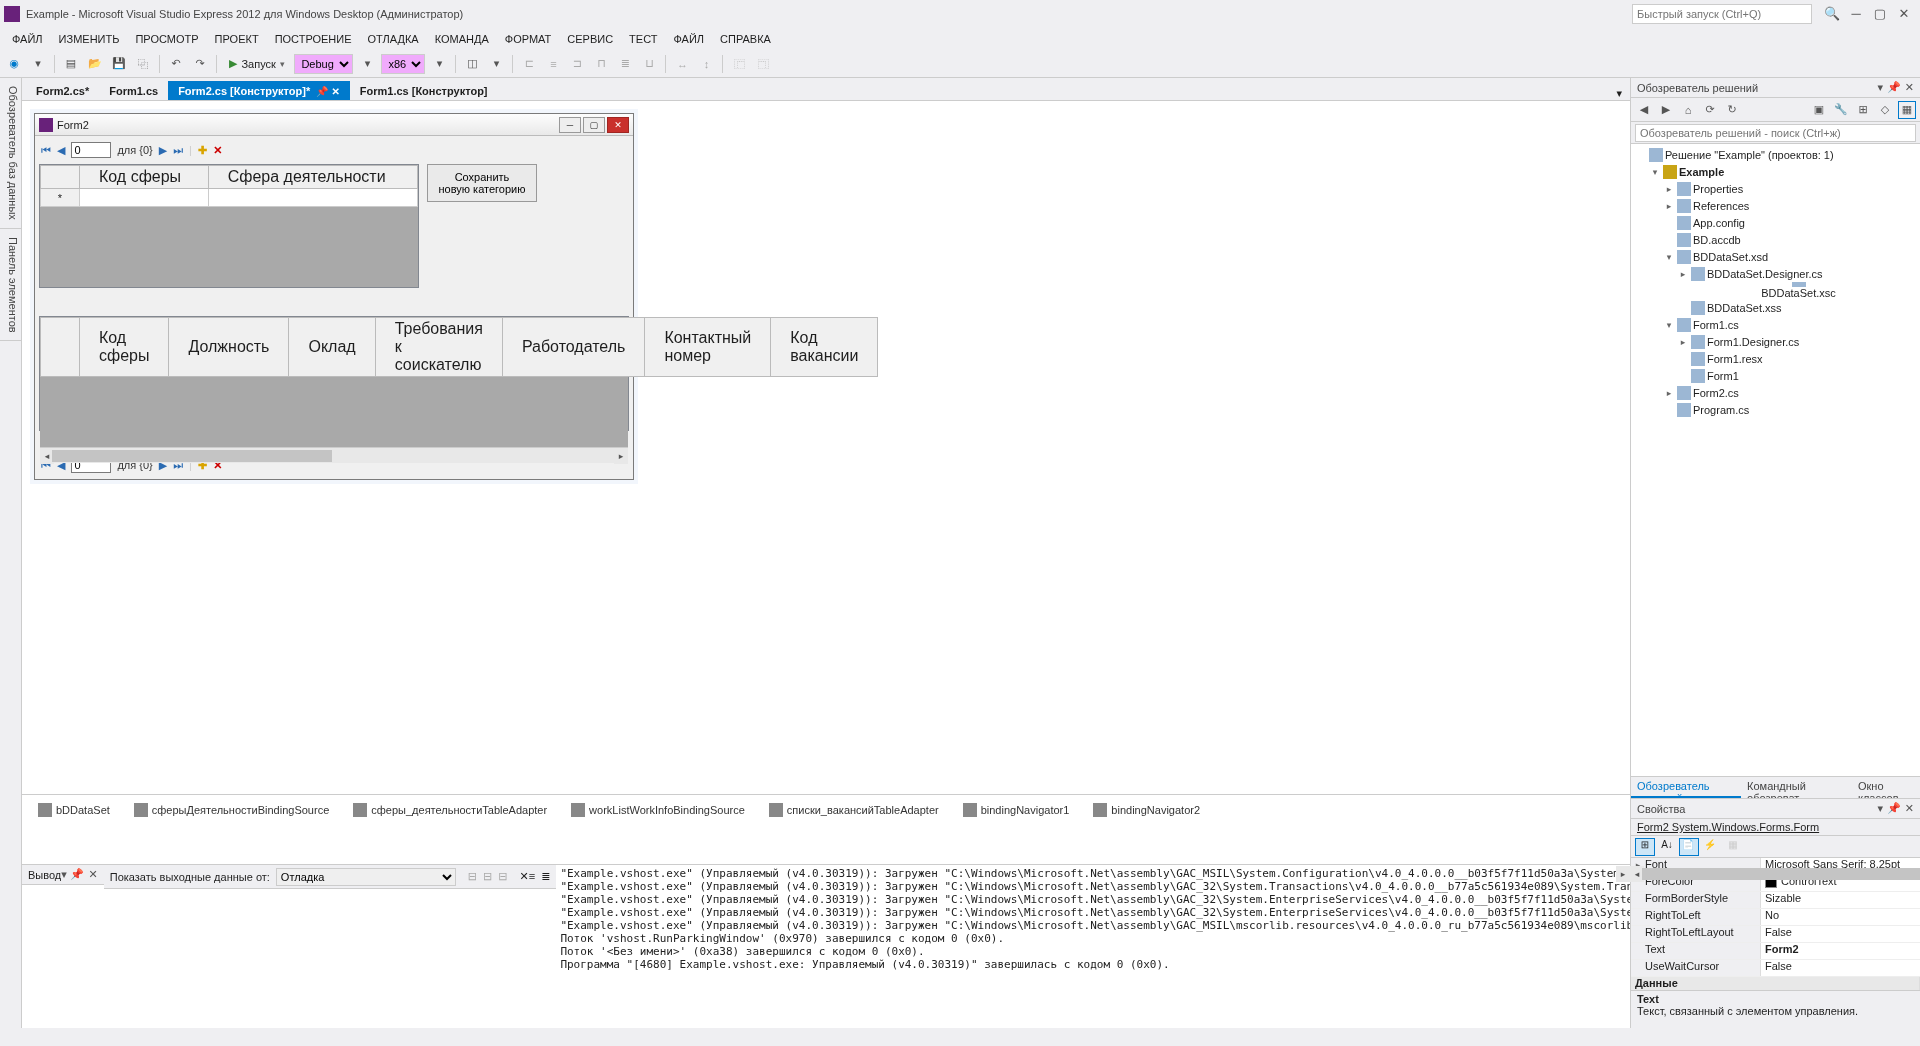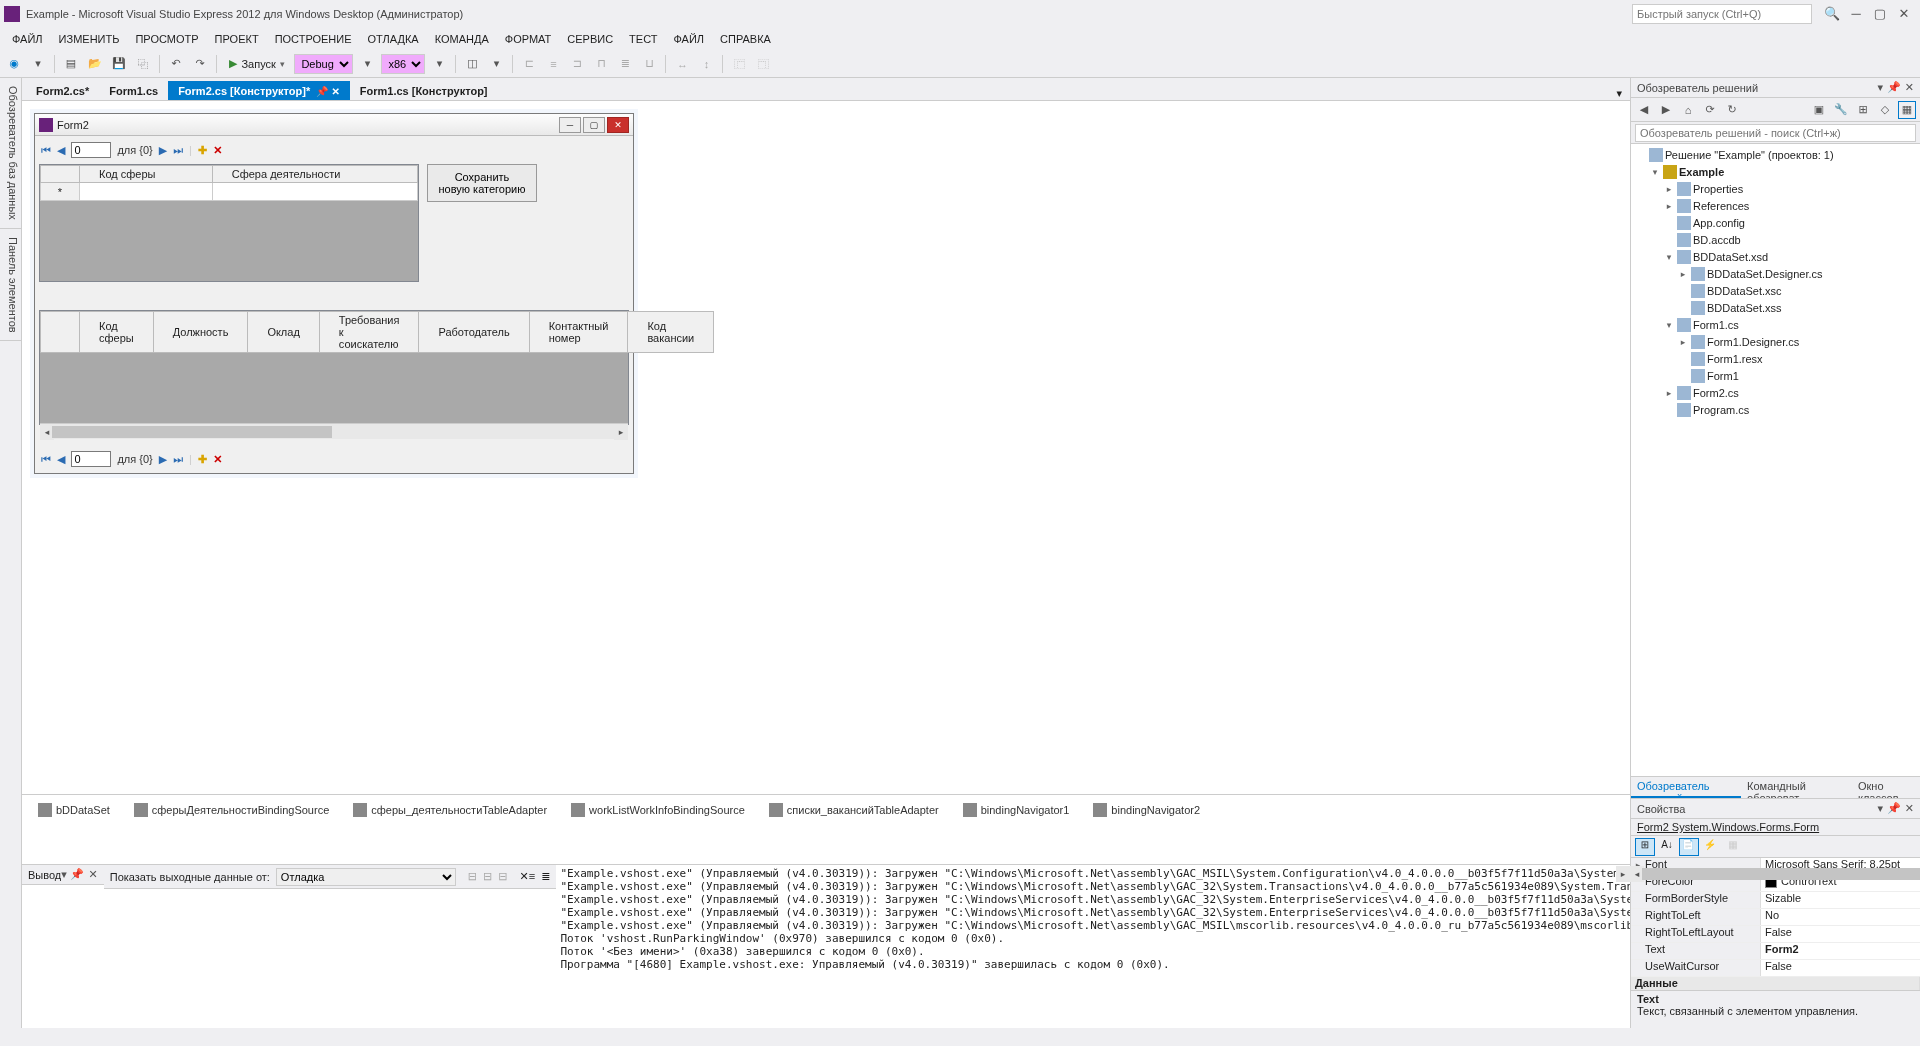--- a/index.html
+++ b/index.html
@@ -35,21 +35,21 @@
 .form-titlebar .fw-btn.red { background:#c9302c; color:#fff; border-color:#a02622; }
 .form-body { padding:4px; background:#f0f0f0; }
 .binding-nav { display:flex; align-items:center; gap:6px; padding:2px; background:#f0f0f0; }
 .binding-nav .nav-btn { color:#2b6bb2; cursor:pointer; font-size:11px; }
 .binding-nav input { width:40px; height:16px; border:1px solid #7a7a7a; font-size:11px; text-align:left; padding:0 2px; }
 .binding-nav .of-label { font-size:11px; color:#333; }
 .binding-nav .plus { color:#d9a400; font-weight:bold; cursor:pointer; }
 .binding-nav .del { color:#c00; font-weight:bold; cursor:pointer; }
 .dgv { border:1px solid #828790; background:#aaa; }
 .dgv table { border-collapse:collapse; width:100%; }
-.dgv th { background:#f0f0f0; border:1px solid #bbb; font-weight:normal; padding:2px 19px; font-size:11px; text-align:left; }
+.dgv th { background:#f0f0f0; border:1px solid #bbb; font-weight:normal; padding:2px 19px; font-size:16px; text-align:left; }
 .dgv td { background:#fff; border:1px solid #ccc; height:18px; }
 .dgv .row-hdr { width:24px; background:#f0f0f0; text-align:center; }
 .dgv .grid-body { background:#a9a9a9; height:80px; }
 .btn-win { border:1px solid #999; background:#eaeaea; padding:6px 10px; font-size:11px; cursor:pointer; text-align:center; }
 .component-tray { height:70px; background:#fff; border-top:1px solid #ccc; display:flex; flex-wrap:wrap; align-items:flex-start; padding:8px 16px; gap:24px; }
 .component-tray .comp { display:flex; align-items:center; gap:4px; font-size:11px; color:#333; cursor:pointer; }
 .component-tray .comp .ico { width:14px; height:14px; background:#888; }
 .right-col { width:290px; display:flex; flex-direction:column; background:#efeff2; border-left:1px solid #ccc; }
 .panel-title { height:20px; background:#efeff2; display:flex; align-items:center; padding:0 6px; font-size:11px; color:#444; border-bottom:1px solid #ccc; }
 .panel-title .pt-btns { margin-left:auto; display:flex; gap:4px; font-size:10px; color:#555; }
@@ -386,21 +386,21 @@
         <div class="tree-node" style="padding-left: 32px;">
           <span class="expander">▾</span>
           <span class="node-icon" style="background: rgb(156, 183, 212);"></span>
           <span class="node-label">BDDataSet.xsd</span>
         </div>
         <div class="tree-node" style="padding-left: 46px;">
           <span class="expander">▸</span>
           <span class="node-icon" style="background: rgb(156, 183, 212);"></span>
           <span class="node-label">BDDataSet.Designer.cs</span>
         </div>
-        <div class="tree-node" style="padding-left: 46px;">
+        <div class="tree-node" style="padding-left: 46px; flex-direction: column;">
           <span class="expander"></span>
           <span class="node-icon" style="background: rgb(156, 183, 212);"></span>
           <span class="node-label">BDDataSet.xsc</span>
         </div>
         <div class="tree-node" style="padding-left: 46px;">
           <span class="expander"></span>
           <span class="node-icon" style="background: rgb(156, 183, 212);"></span>
           <span class="node-label">BDDataSet.xss</span>
         </div>
         <div class="tree-node" style="padding-left: 32px;">

